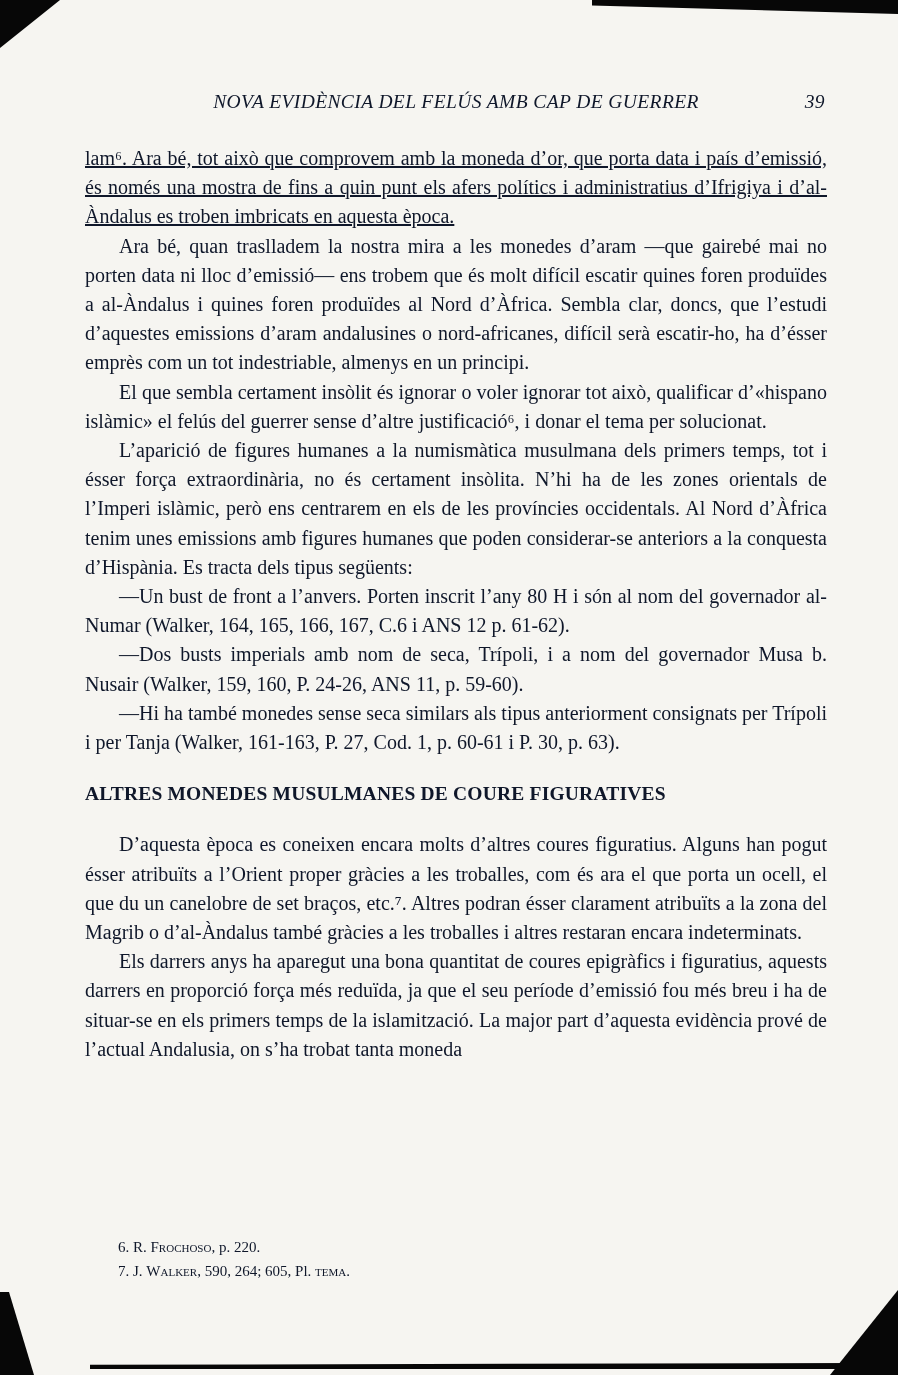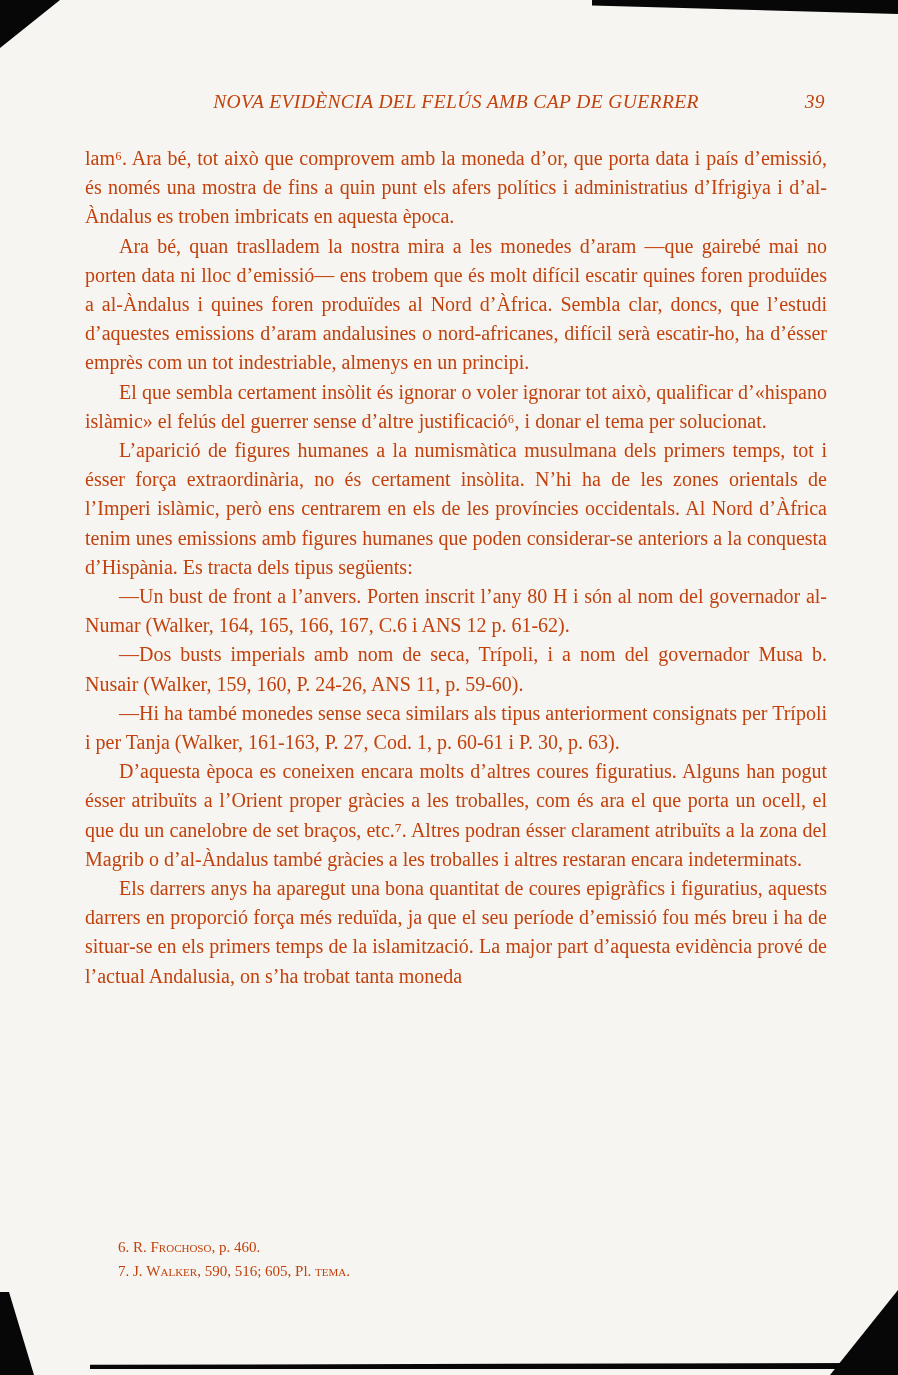--- a/index.html
+++ b/index.html
@@ -6,21 +6,21 @@
   html, body { margin: 0; padding: 0; }
   body {
     width: 898px; height: 1375px;
     background: #f5f4f0;
     font-family: "Liberation Serif", "DejaVu Serif", serif;
   }
   .page {
     position: relative;
     width: 898px; height: 1375px;
     background: #f6f5f1;
-    color: #c2410c;
+    color: #0f172a;
     overflow: hidden;
   }
 
   
   .mark { position: absolute; background: #070707; }
   .mark-tl { left: 0; top: 0; width: 60px; height: 48px;
              clip-path: polygon(0 0, 100% 0, 0 100%); }
   .mark-tr { right: 0; top: 0; width: 306px; height: 14px;
              clip-path: polygon(0 0, 100% 0, 100% 100%, 0 40%); }
   .mark-bl { left: 0; top: 1292px; width: 34px; height: 83px;
@@ -43,21 +43,21 @@
 
   
   .body-text {
     position: absolute;
     top: 144px; left: 85px; width: 742px;
     font-size: 20px;
     line-height: 29.2px;
     text-align: justify;
   }
   .para { margin: 0; text-indent: 34px; }
-  .para.no-indent { text-indent: 0; }
+  .para.no-indent { text-indent: 0; text-decoration: underline; }
   .section-heading {
     margin: 22px 0 22px 0;
     font-size: 19.5px;
     font-weight: bold;
     letter-spacing: 0.2px;
     text-align: left;
   }
 
   
   .footnotes {
@@ -88,23 +88,24 @@
 
   <main class="body-text">
     <p class="para no-indent">lam⁶. Ara bé, tot això que comprovem amb la moneda d’or, que porta data i país d’emissió, és només una mostra de fins a quin punt els afers polítics i administratius d’Ifrigiya i d’al-Àndalus es troben imbricats en aquesta època.</p>
     <p class="para">Ara bé, quan traslladem la nostra mira a les monedes d’aram —que gairebé mai no porten data ni lloc d’emissió— ens trobem que és molt difícil escatir quines foren produïdes a al-Àndalus i quines foren produïdes al Nord d’Àfrica. Sembla clar, doncs, que l’estudi d’aquestes emissions d’aram andalusines o nord-africanes, difícil serà escatir-ho, ha d’ésser emprès com un tot indestriable, almenys en un principi.</p>
     <p class="para">El que sembla certament insòlit és ignorar o voler ignorar tot això, qualificar d’«hispano islàmic» el felús del guerrer sense d’altre justificació⁶, i donar el tema per solucionat.</p>
     <p class="para">L’aparició de figures humanes a la numismàtica musulmana dels primers temps, tot i ésser força extraordinària, no és certament insòlita. N’hi ha de les zones orientals de l’Imperi islàmic, però ens centrarem en els de les províncies occidentals. Al Nord d’Àfrica tenim unes emissions amb figures humanes que poden considerar-se anteriors a la conquesta d’Hispània. Es tracta dels tipus següents:</p>
     <p class="para">—Un bust de front a l’anvers. Porten inscrit l’any 80 H i són al nom del governador al-Numar (Walker, 164, 165, 166, 167, C.6 i ANS 12 p. 61-62).</p>
     <p class="para">—Dos busts imperials amb nom de seca, Trípoli, i a nom del governador Musa b. Nusair (Walker, 159, 160, P. 24-26, ANS 11, p. 59-60).</p>
     <p class="para">—Hi ha també monedes sense seca similars als tipus anteriorment consignats per Trípoli i per Tanja (Walker, 161-163, P. 27, Cod. 1, p. 60-61 i P. 30, p. 63).</p>
 
+    <h2 class="section-heading">ALTRES MONEDES MUSULMANES DE COURE FIGURATIVES</h2>
 
     <p class="para">D’aquesta època es coneixen encara molts d’altres coures figuratius. Alguns han pogut ésser atribuïts a l’Orient proper gràcies a les troballes, com és ara el que porta un ocell, el que du un canelobre de set braços, etc.⁷. Altres podran ésser clarament atribuïts a la zona del Magrib o d’al-Àndalus també gràcies a les troballes i altres restaran encara indeterminats.</p>
     <p class="para">Els darrers anys ha aparegut una bona quantitat de coures epigràfics i figuratius, aquests darrers en proporció força més reduïda, ja que el seu període d’emissió fou més breu i ha de situar-se en els primers temps de la islamització. La major part d’aquesta evidència prové de l’actual Andalusia, on s’ha trobat tanta moneda</p>
   </main>
 
   <footer class="footnotes">
-    <p class="footnote"><span>6. R. </span><span class="sc">Frochoso</span><span>, p. 460.</span></p>
-    <p class="footnote"><span>7. J. </span><span class="sc">Walker</span><span>, 590, 516; 605, Pl. </span><span class="sc">tema</span><span>.</span></p>
+    <p class="footnote"><span>6. R. </span><span class="sc">Frochoso</span><span>, p. 220.</span></p>
+    <p class="footnote"><span>7. J. </span><span class="sc">Walker</span><span>, 590, 264; 605, Pl. </span><span class="sc">tema</span><span>.</span></p>
   </footer>
 
 </div>
 
 </body></html>

